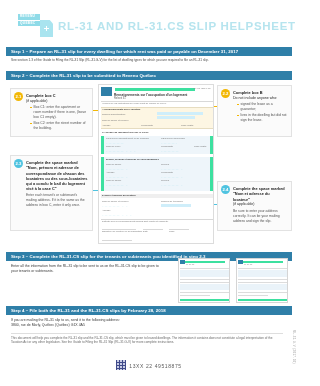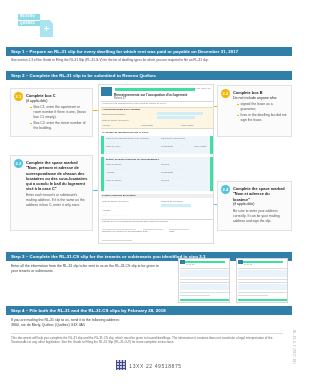--- a/index.html
+++ b/index.html
@@ -327,20 +327,21 @@
 <body>
 
 <div id="page">
 
   <div class="header">
     <div class="logo">
       <span class="logo-word">REVENU</span>
       <span class="logo-word">QUÉBEC</span>
       <span class="logo-leaf"></span>
     </div>
+    <div class="doc-title">RL-31 AND RL-31.CS SLIP HELPSHEET</div>
   </div>
 
   <div class="step-bar" id="stepbar1">Step 1 – Prepare an RL-31 slip for every dwelling for which rent was paid or payable on December 31, 2017</div>
   <div class="step-note" id="stepnote1">See section 1.3 of the Guide to Filing the RL-31 Slip (RL-31.G-V) for the list of dwelling types for which you are required to file an RL-31 slip.</div>
 
   <div class="step-bar" id="stepbar2">Step 2 – Complete the RL-31 slip to be submitted to Revenu Québec</div>
 
   <div class="step2-area">
 
     <div class="leader" style="left:87px; top:28px; width:18px;"></div>

